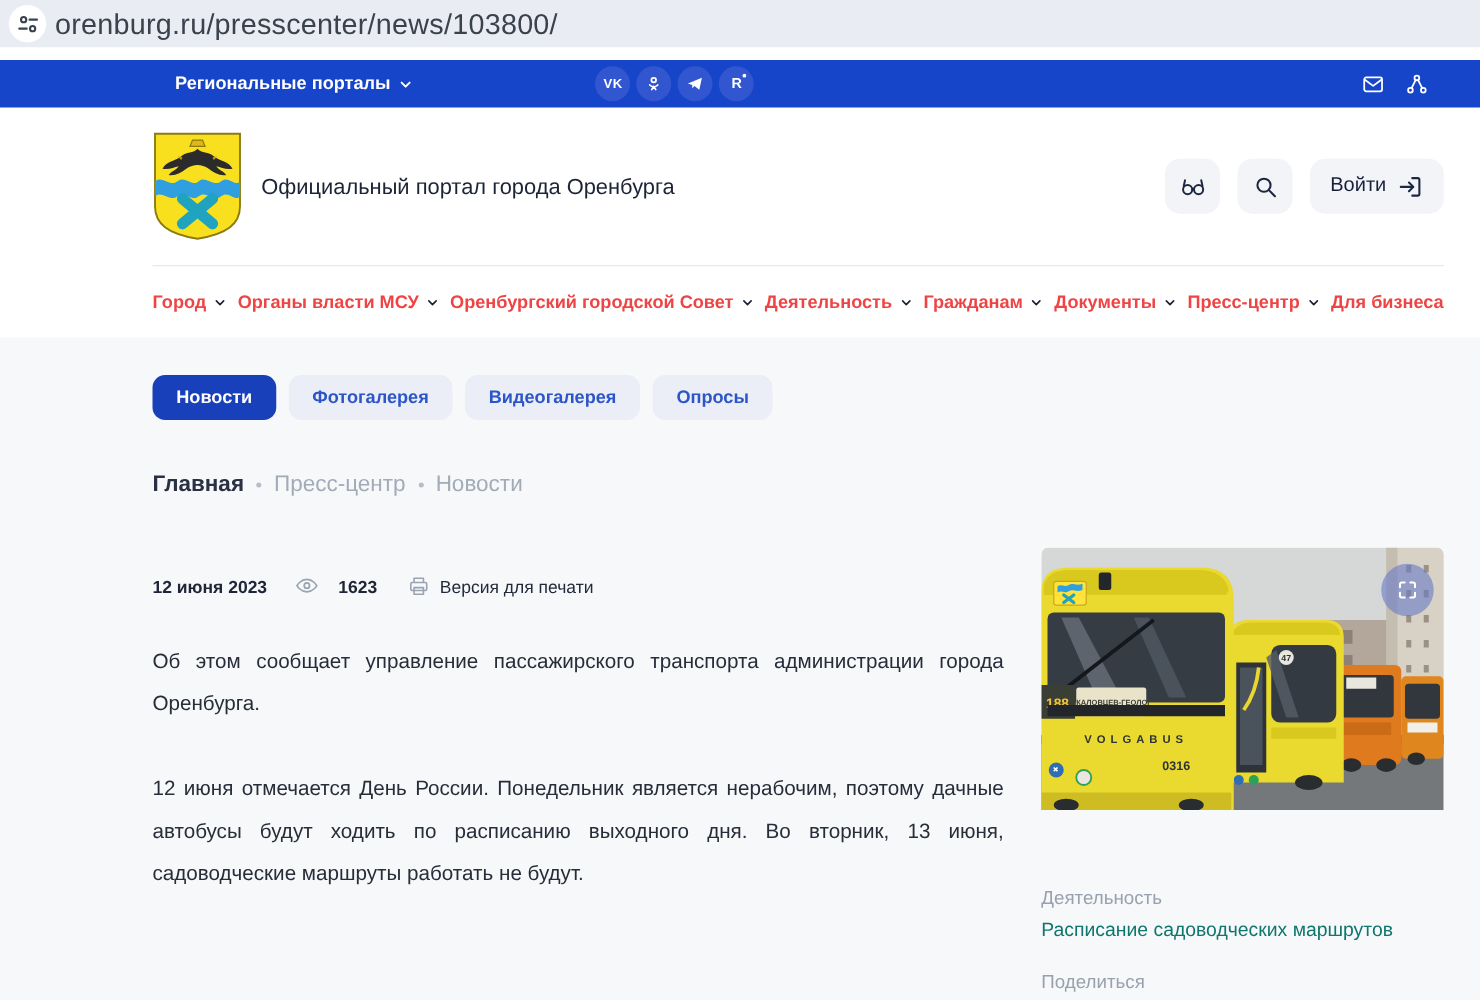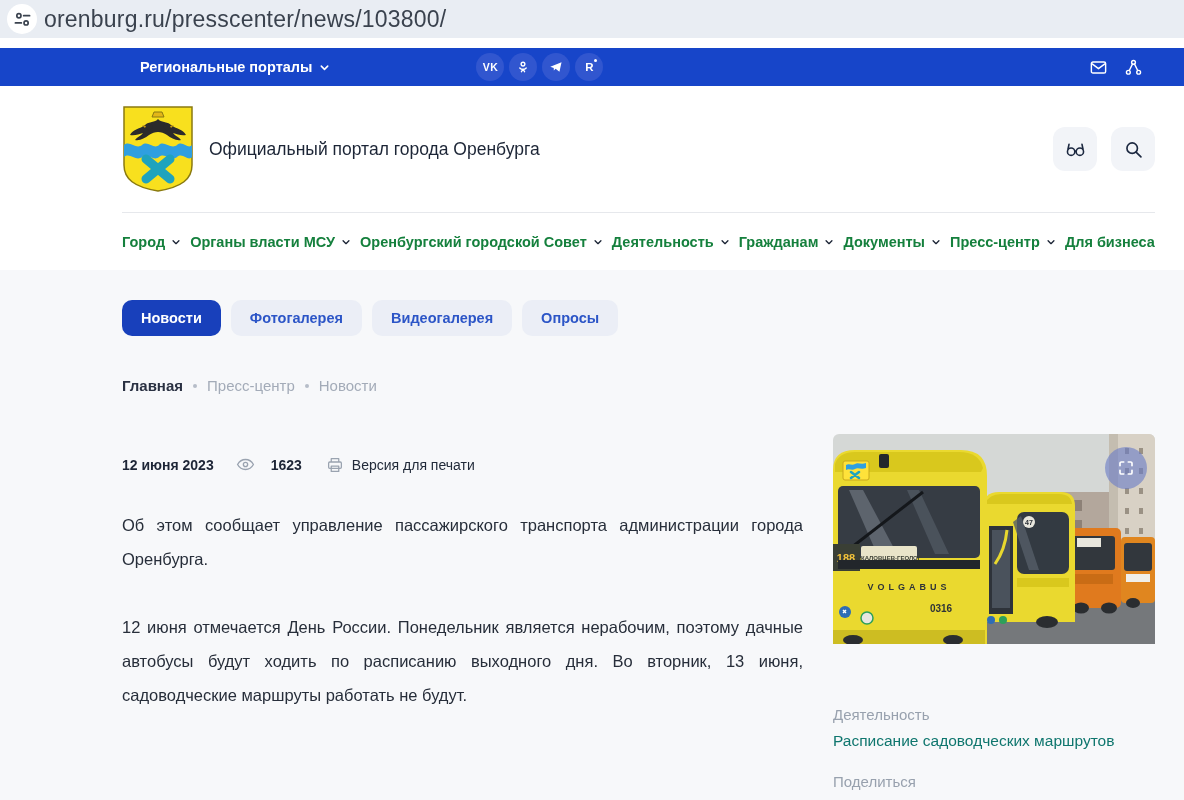--- a/index.html
+++ b/index.html
@@ -38,32 +38,32 @@
   .site-title { margin-left:15px; font-size:17.5px; font-weight:500; color:#1c2536; flex:1; }
   .header-actions { display:flex; gap:14px; align-items:center; }
   .hdr-btn { height:44px; border:none; border-radius:12px; background:#f2f4f8; cursor:pointer;
     display:flex; align-items:center; justify-content:center; color:#1c2840; }
   .hdr-btn.sq { width:44px; }
   .hdr-btn svg { width:21px; height:21px; stroke:#1c2840; }
   .login-btn { padding:0 16px; gap:9px; font-family:inherit; font-size:16px; font-weight:500; color:#17203a; }
   .header-divider { border-top:1px solid #e6e8ec; }
   .nav-row { height:57px; display:flex; align-items:center; justify-content:space-between; }
   .nav-item { display:flex; align-items:center; gap:6px; background:none; border:none; cursor:pointer;
-    font-family:inherit; font-size:14.5px; font-weight:600; color:#15803d; white-space:nowrap; }
+    font-family:inherit; font-size:14.5px; font-weight:600; color:#ef4444; white-space:nowrap; }
   .nav-item svg { width:10px; height:10px; stroke:#1b2435; }
 
   
   .lower { background:#f7f8fa; height:530px; padding-top:30px; }
   .tabs { display:flex; gap:10px; }
   .tab { height:36px; padding:0 19px; border:none; border-radius:10px; cursor:pointer;
     font-family:inherit; font-size:14.5px; font-weight:600; display:flex; align-items:center; }
   .tab.active { background:#1840bb; color:#fff; }
   .tab.idle { background:#ebeef6; color:#2c55c7; }
 
-  .breadcrumb { margin-top:41px; display:flex; align-items:center; gap:10px; font-size:15px; }
+  .breadcrumb { margin-top:41px; display:flex; align-items:center; gap:10px; font-size:18px; }
   .crumb-home { color:#2a3142; font-weight:600; cursor:pointer; }
   .crumb { color:#a3abb8; cursor:pointer; }
   .crumb-dot { width:4px; height:4px; border-radius:50%; background:#b6bdc8; }
 
   .main-row { margin-top:40px; display:flex; gap:30px; }
   .article-col { width:681px; }
   .article-title { font-size:29px; line-height:38px; font-weight:600; color:#1d2940; letter-spacing:.1px; }
   .meta-row { margin-top:21px; display:flex; align-items:center; font-size:14px; color:#1d2536; }
   .meta-date { font-weight:700; }
   .meta-views { display:flex; align-items:center; gap:16px; margin-left:22px; font-weight:700; }
@@ -183,20 +183,28 @@
         <svg viewBox="0 0 24 24" fill="none" stroke-width="1.8" stroke-linecap="round">
           <circle cx="7" cy="14.5" r="4.2"></circle>
             <circle cx="17" cy="14.5" r="4.2"></circle>
           <path d="M11.2 14.5q.8-1.6 1.6 0M3.4 11.5 4.6 6m16 5.5L19.4 6"></path>
         </svg>
       </button>
       <button class="hdr-btn sq">
         <svg viewBox="0 0 24 24" fill="none" stroke-width="1.9" stroke-linecap="round">
           <circle cx="10.5" cy="10.5" r="6"></circle>
             <line x1="15.2" y1="15.2" x2="20.5" y2="20.5"></line>
+        </svg>
+      </button>
+      <button class="hdr-btn login-btn">
+        <span>Войти</span>
+        <svg viewBox="0 0 24 24" fill="none" stroke-width="1.9" stroke-linecap="round" stroke-linejoin="round">
+          <path d="M13.5 4h5A1.5 1.5 0 0 1 20 5.5v13a1.5 1.5 0 0 1-1.5 1.5h-5"></path>
+          <line x1="3" y1="12" x2="14" y2="12"></line>
+            <path d="M10.5 8l4 4-4 4"></path>
         </svg>
       </button>
     </div>
   </div>
   <div class="container">
       <div class="header-divider"></div>
     </div>
   <nav class="container nav-row">
     <button class="nav-item">
         <span>Город</span>

